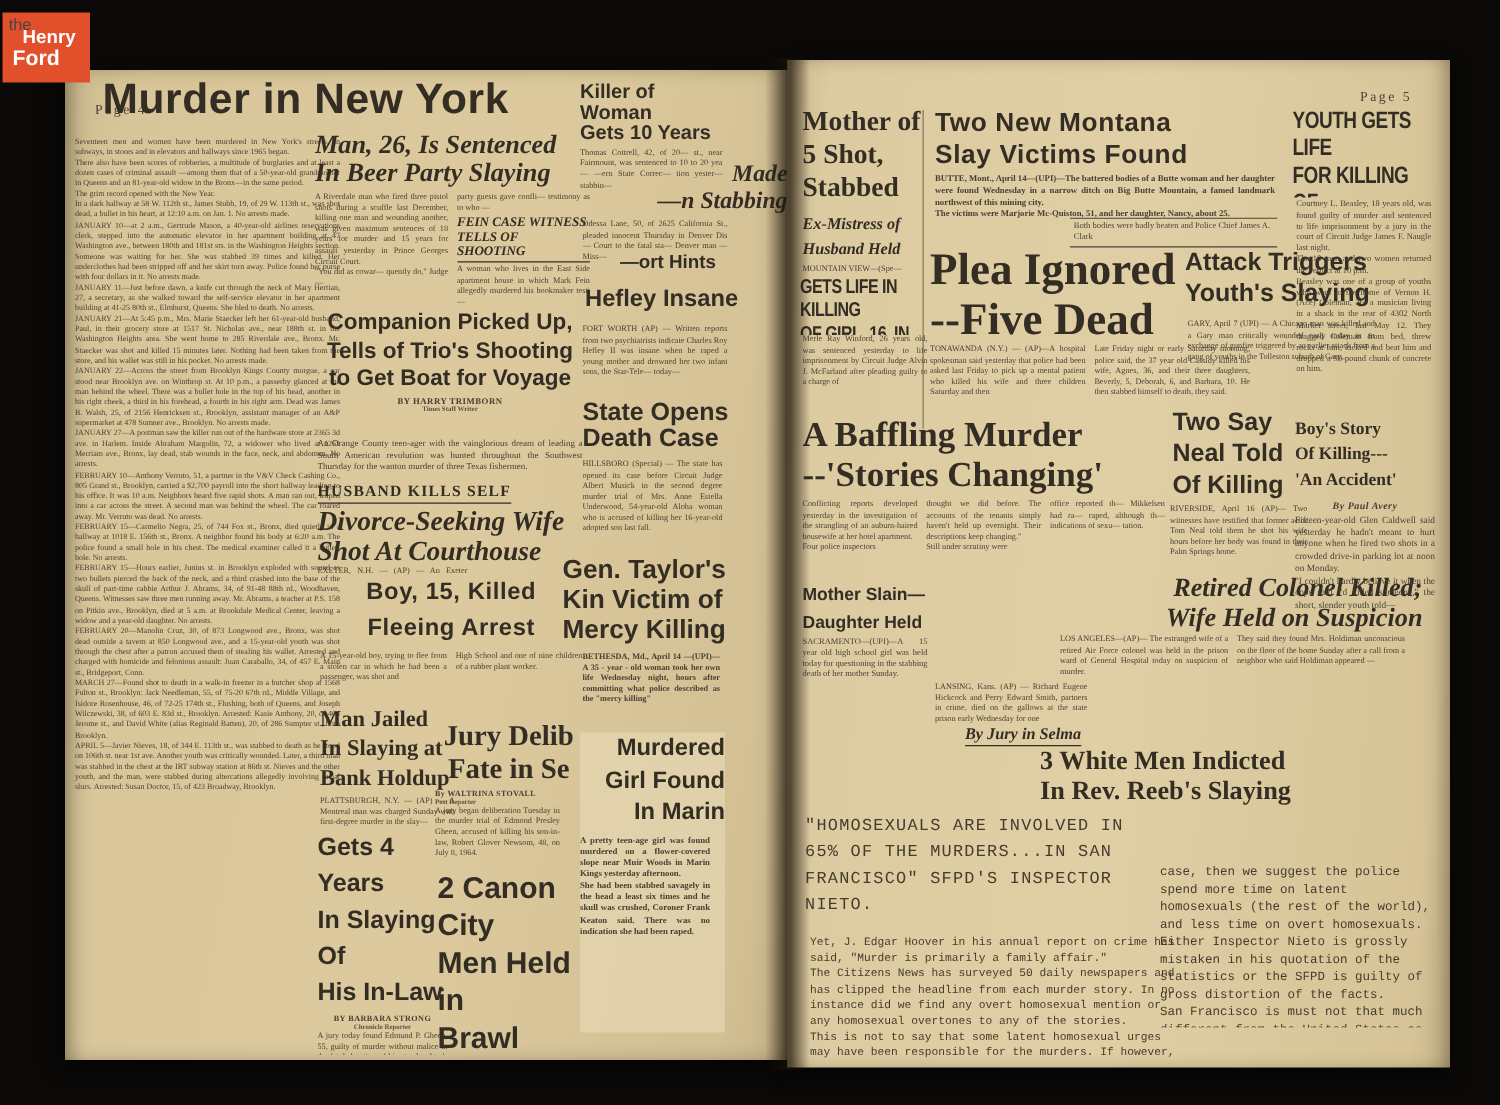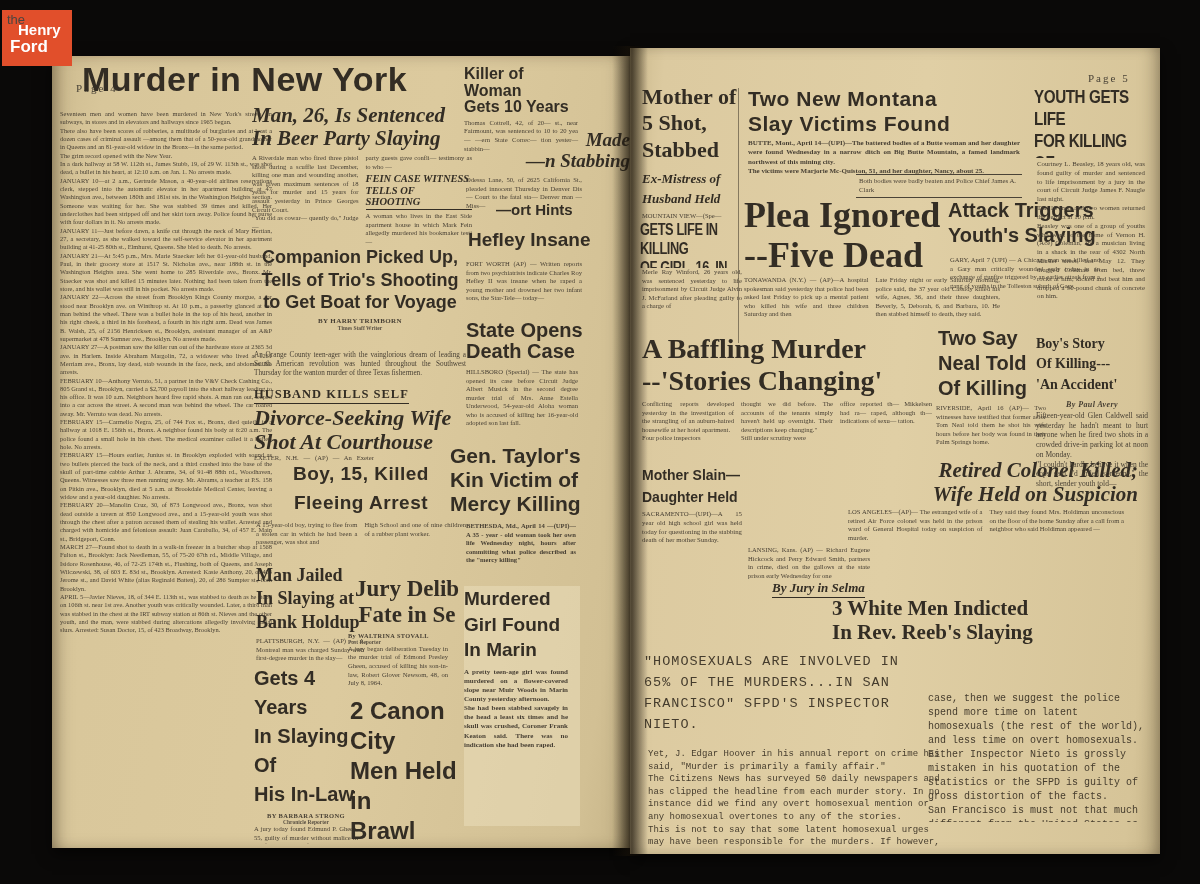--- a/index.html
+++ b/index.html
@@ -182,24 +182,24 @@
     <div class="clip" style="left:398px;top:388px;width:142px;height:76px;">
       <div class="hl-sans" style="font-size:21px;line-height:1.15;">Gen. Taylor's
 Kin Victim of
 Mercy Killing</div>
     </div>
     <div class="clip" style="left:414px;top:466px;width:110px;height:64px;">
       <div class="body body-b">BETHESDA, Md., April 14 —(UPI)— A 35 - year - old woman took her own life Wednesday night, hours after committing what police described as the "mercy killing"</div>
     </div>
 
     <div class="clip" style="left:412px;top:530px;width:116px;height:240px;background:rgba(236,224,190,.5);">
-      <div class="hl-sans" style="font-size:19px;line-height:1.35;">Murdered
+      <div class="hl-sans" style="font-size:19px;line-height:1.35;text-align:right;">Murdered
 Girl Found
 In Marin</div>
-      <div class="body body-b" style="margin-top:5px;width:104px;font-size:7px;">A pretty teen-age girl was found murdered on a flower-covered slope near Muir Woods in Marin County yesterday afternoon.
+      <div class="body body-b" style="margin-top:5px;width:104px;font-size:7px;">A pretty teen-age girl was found murdered on a flower-covered slope near Muir Woods in Marin Kings yesterday afternoon.
 She had been stabbed savagely in the head a least six times and he skull was crushed, Coroner Frank Keaton said. There was no indication she had been raped.</div>
     </div>
   </div>
 
   <div id="page-right" class="pg">
     <div class="clip" style="left:458px;top:20px;width:70px;height:16px;">
       <span class="pagelabel">Page 5</span>
     </div>
 
     <div class="vrule" style="left:108px;top:40px;height:255px;"></div>

